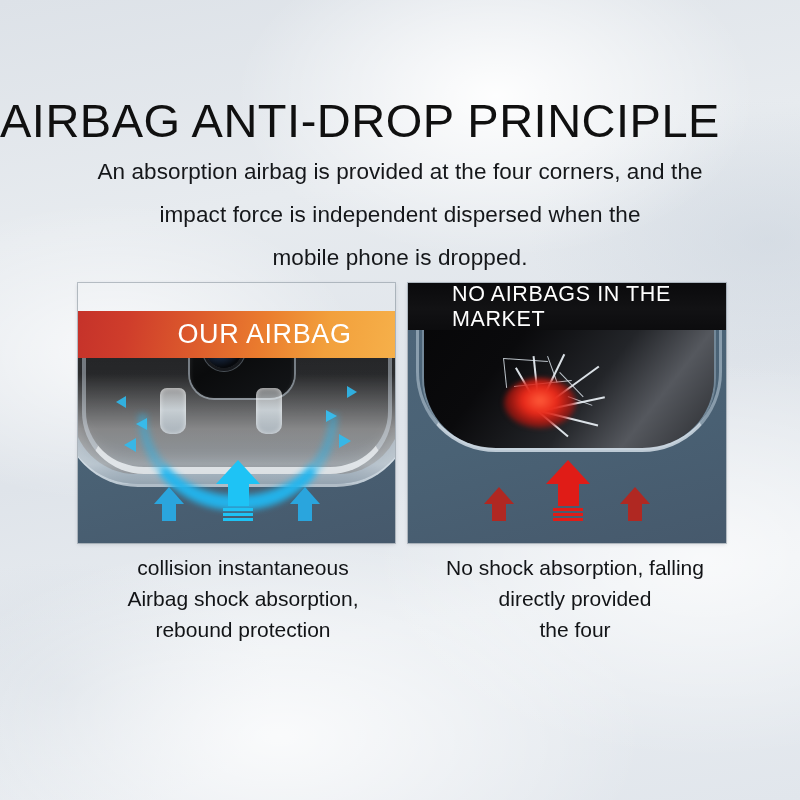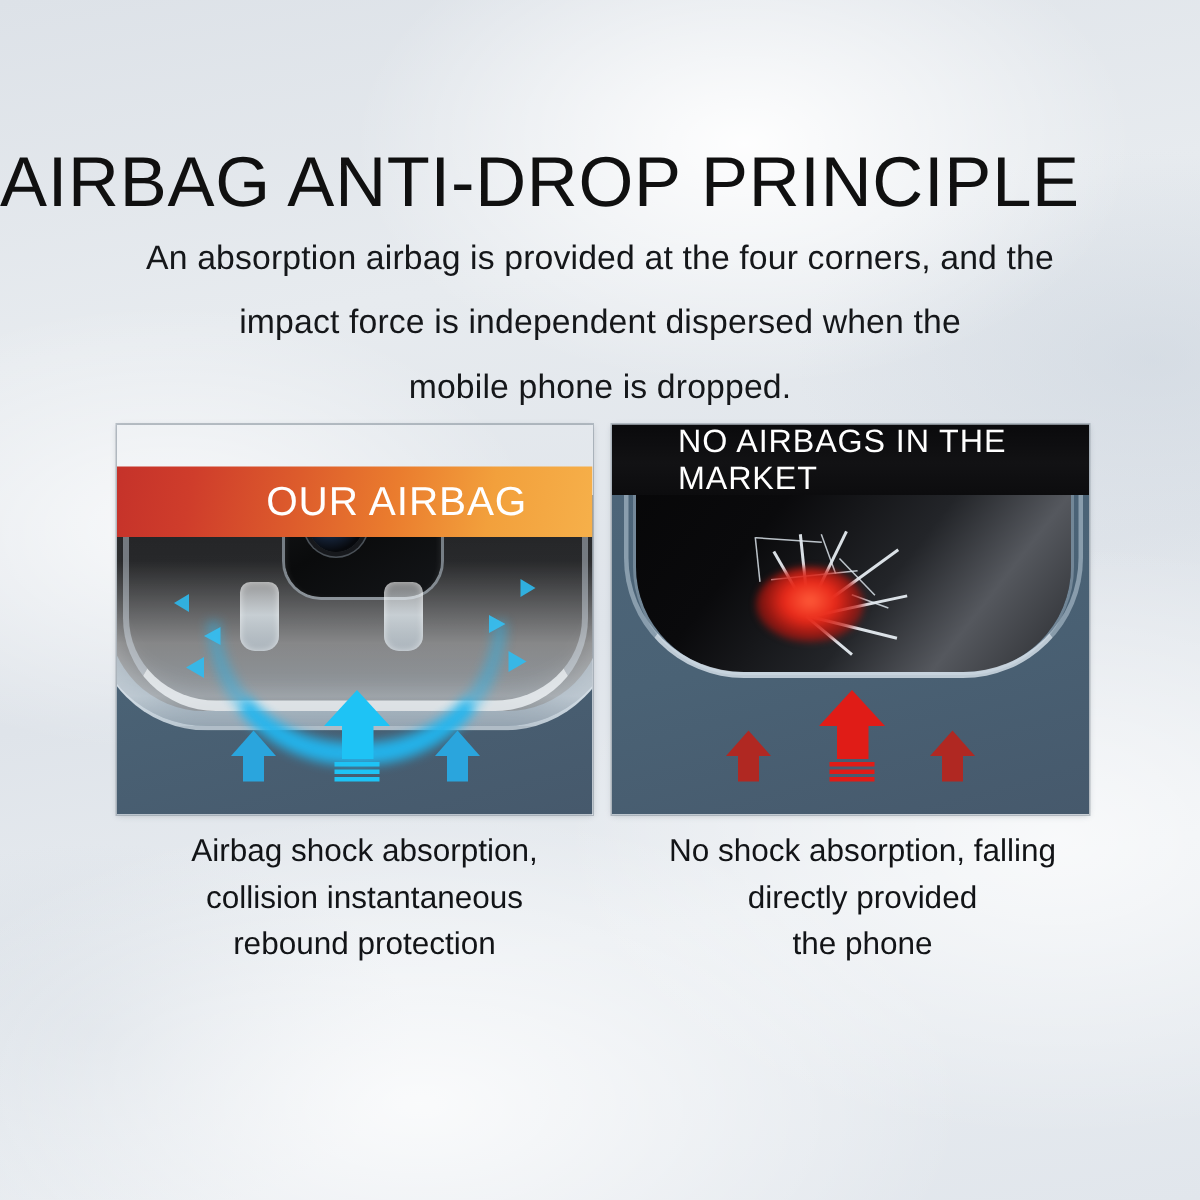--- a/index.html
+++ b/index.html
@@ -270,24 +270,24 @@
         </div>
         <div class="arrow sm red" style="left:212px;">
           <div class="head"></div>
           <div class="stem"></div>
         </div>
       </div>
     </div>
   </div>
 
   <div class="caption" id="caption-left">
+    <div>collision instantaneous</div>
     <div>Airbag shock absorption,</div>
-    <div>collision instantaneous</div>
     <div>rebound protection</div>
   </div>
 
   <div class="caption" id="caption-right">
     <div>No shock absorption, falling</div>
     <div>directly provided</div>
-    <div>the phone</div>
+    <div>the four</div>
   </div>
 
 </div>
 
 </body></html>

